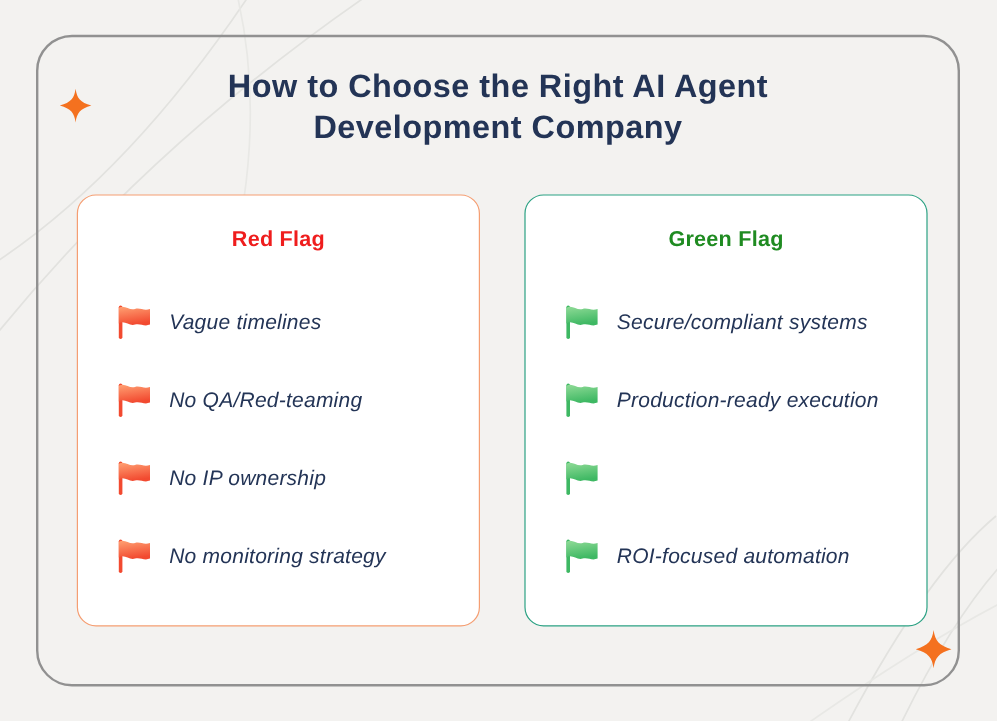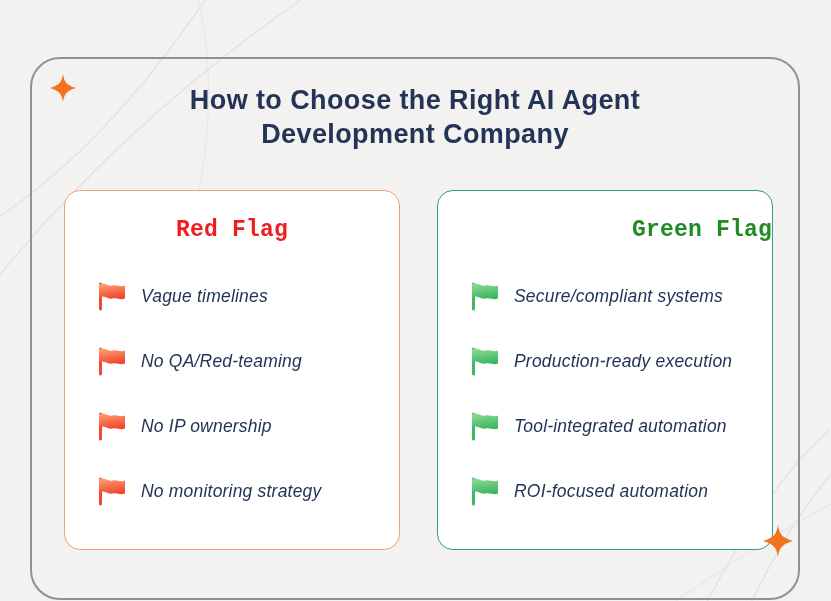--- a/index.html
+++ b/index.html
@@ -14,42 +14,41 @@
     position:relative;
     background:var(--page-bg,#f3f2f0);
     font-family:"Liberation Sans","DejaVu Sans",sans-serif;
     overflow:hidden;
   }
   .bg-arcs{position:absolute;left:0;top:0;width:831px;height:601px;pointer-events:none;}
   .frame{
     position:absolute;left:30px;top:29px;width:770px;height:543px;
     border:2px solid var(--frame-border,#919191);
     border-radius:30px;
-    margin-top:28px;
   }
   .title{
     position:absolute;left:0;top:24px;width:100%;
     text-align:center;
     color:var(--title-navy,#233456);
     font-size:27px;font-weight:bold;letter-spacing:.4px;line-height:34px;
   }
   .title span{display:block;}
   .card{
     position:absolute;top:131px;width:336px;height:360px;
     background:var(--card-bg,#ffffff);
     border-radius:16px;
   }
   .card.red{left:32px;border:1.5px solid var(--red-card-border,#f59e72);}
   .card.green{left:405px;border:1.5px solid var(--green-card-border,#2ba183);}
   .card h2{
     margin-top:26px;text-align:center;
-    font-size:23px;font-weight:bold;letter-spacing:.2px;font-family:Liberation Mono, monospace;
+    font-size:18px;font-weight:bold;letter-spacing:.2px;
   }
   .card.red h2{color:var(--red-accent,#ef1d1d);}
-  .card.green h2{color:var(--green-accent,#1f8b21);text-align:right;}
+  .card.green h2{color:var(--green-accent,#1f8b21);}
   .card ul{
     list-style:none;
     position:absolute;left:0;top:89px;width:100%;
     padding-left:30px;
     font-style:italic;
   }
   .card li{
     display:flex;align-items:center;gap:14px;
     height:32px;margin-bottom:33px;
   }
@@ -145,21 +144,20 @@
           <path d="M5.5 4 L5.5 29" stroke="#3eb863" stroke-width="3" stroke-linecap="round" fill="none"></path>
           <path d="M4 4.5 C 9 1.5 12.5 7 17.5 5.5 C 22 4.2 25 7.5 30 5.5 L 30 18.5 C 25 20.5 22 17.2 17.5 18.5 C 12.5 20 9 14.5 4 17.5 Z" fill="url(#gradGreen)"></path>
         </svg>
         <span>Production-ready execution</span>
       </li>
       <li>
         <svg class="flag" viewBox="0 0 32 32">
           <path d="M5.5 4 L5.5 29" stroke="#3eb863" stroke-width="3" stroke-linecap="round" fill="none"></path>
           <path d="M4 4.5 C 9 1.5 12.5 7 17.5 5.5 C 22 4.2 25 7.5 30 5.5 L 30 18.5 C 25 20.5 22 17.2 17.5 18.5 C 12.5 20 9 14.5 4 17.5 Z" fill="url(#gradGreen)"></path>
         </svg>
-        <span>Tool-integrated automation</span>
       </li>
       <li>
         <svg class="flag" viewBox="0 0 32 32">
           <path d="M5.5 4 L5.5 29" stroke="#3eb863" stroke-width="3" stroke-linecap="round" fill="none"></path>
           <path d="M4 4.5 C 9 1.5 12.5 7 17.5 5.5 C 22 4.2 25 7.5 30 5.5 L 30 18.5 C 25 20.5 22 17.2 17.5 18.5 C 12.5 20 9 14.5 4 17.5 Z" fill="url(#gradGreen)"></path>
         </svg>
         <span>ROI-focused automation</span>
       </li>
     </ul>
   </section>

